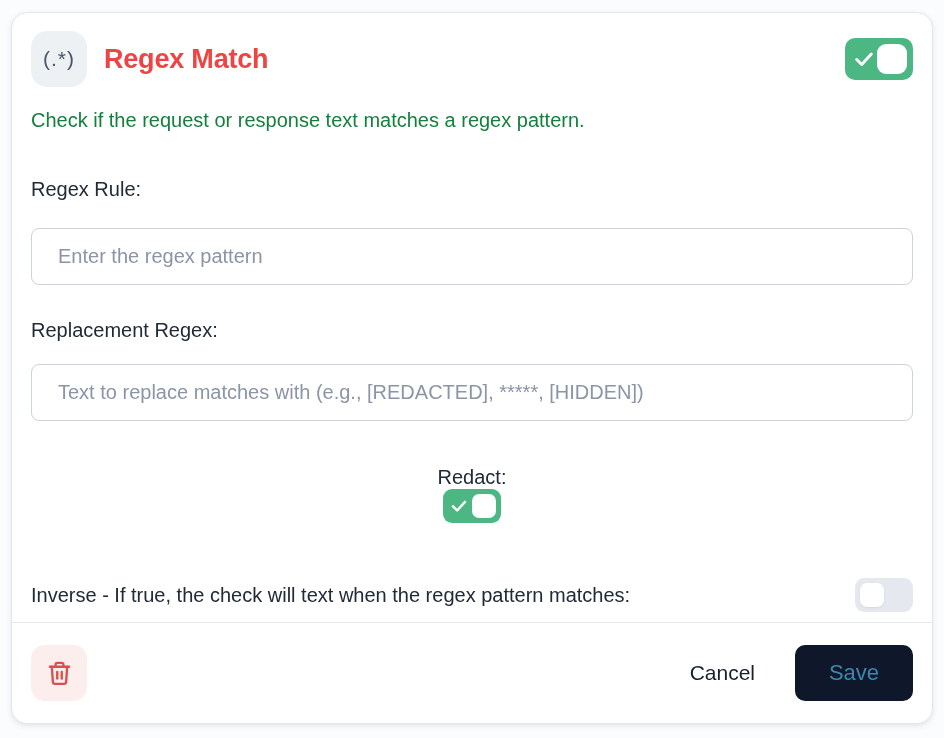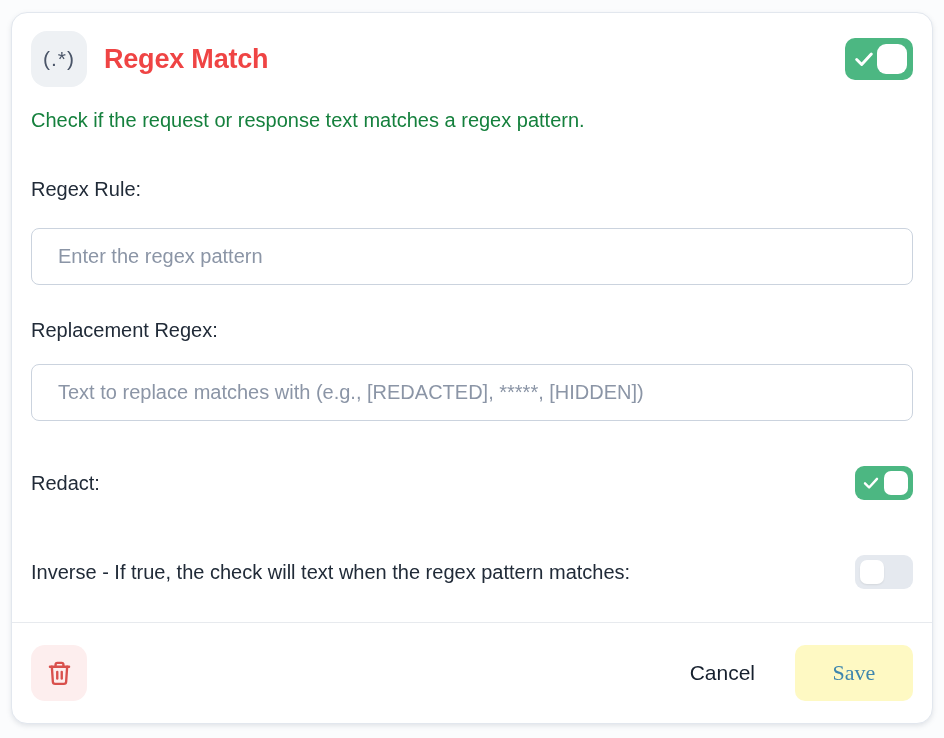--- a/index.html
+++ b/index.html
@@ -61,21 +61,21 @@
   .field-label.tight { margin-top: 34px; }
   .text-input {
     margin-top: 27px; display: block; width: 100%; height: 57px;
     border: 1px solid #cbd3de; border-radius: 8px;
     padding: 0 26px; font-size: 20px; color: #212b38;
     font-family: "Liberation Sans", "DejaVu Sans", sans-serif;
     outline: none; background: #fff;
   }
   .text-input::placeholder { color: #8b95a6; opacity: 1; }
   .toggle-row { display: flex; align-items: center; justify-content: space-between; }
-  .toggle-row.redact  { margin-top: 45px; }
+  .toggle-row.redact  { margin-top: 45px; flex-direction: column; }
   .toggle-row.inverse { margin-top: 55px; }
   .toggle-row .row-label { font-size: 20px; color: #212b38; }
 
   
   .footer {
     border-top: 1px solid #e7eaee;
     height: 101px; flex: none;
     display: flex; align-items: center;
     padding: 16px 19px;
   }
@@ -87,24 +87,24 @@
   }
   .cancel-button {
     margin-left: auto;
     background: none; border: none; cursor: pointer;
     font-size: 21px; color: #16202e; padding: 10px 22px;
     font-family: "Liberation Sans", "DejaVu Sans", sans-serif;
   }
   .save-button {
     margin-left: 18px;
     width: 118px; height: 56px;
-    background: #fef9c3; border: none; border-radius: 10px;
+    background: #0f172a; border: none; border-radius: 10px;
     font-size: 22px; font-weight: 500; color: #3e86ae;
     cursor: pointer;
-    font-family: Liberation Serif, serif;
+    font-family: Liberation Sans, sans-serif;
   }
 </style>
 </head>
 <body>
 
 <div class="card">
   <div class="card-body">
 
     <div class="header">
       <div class="plugin-icon">

